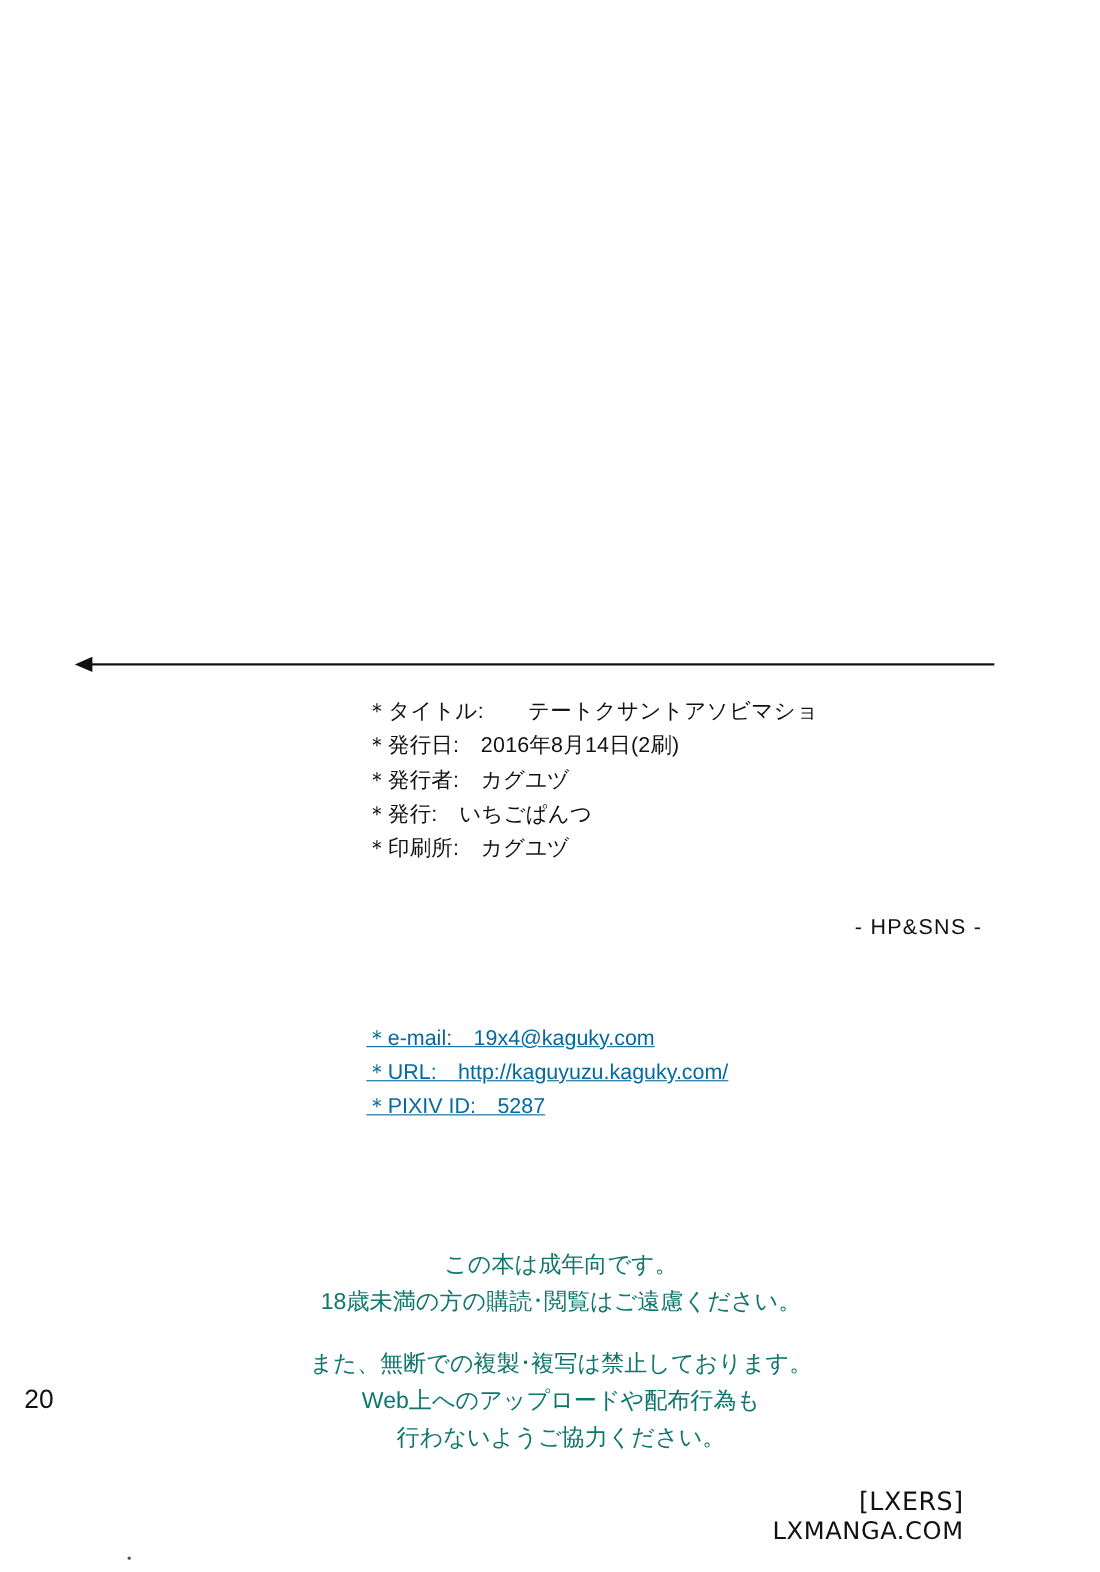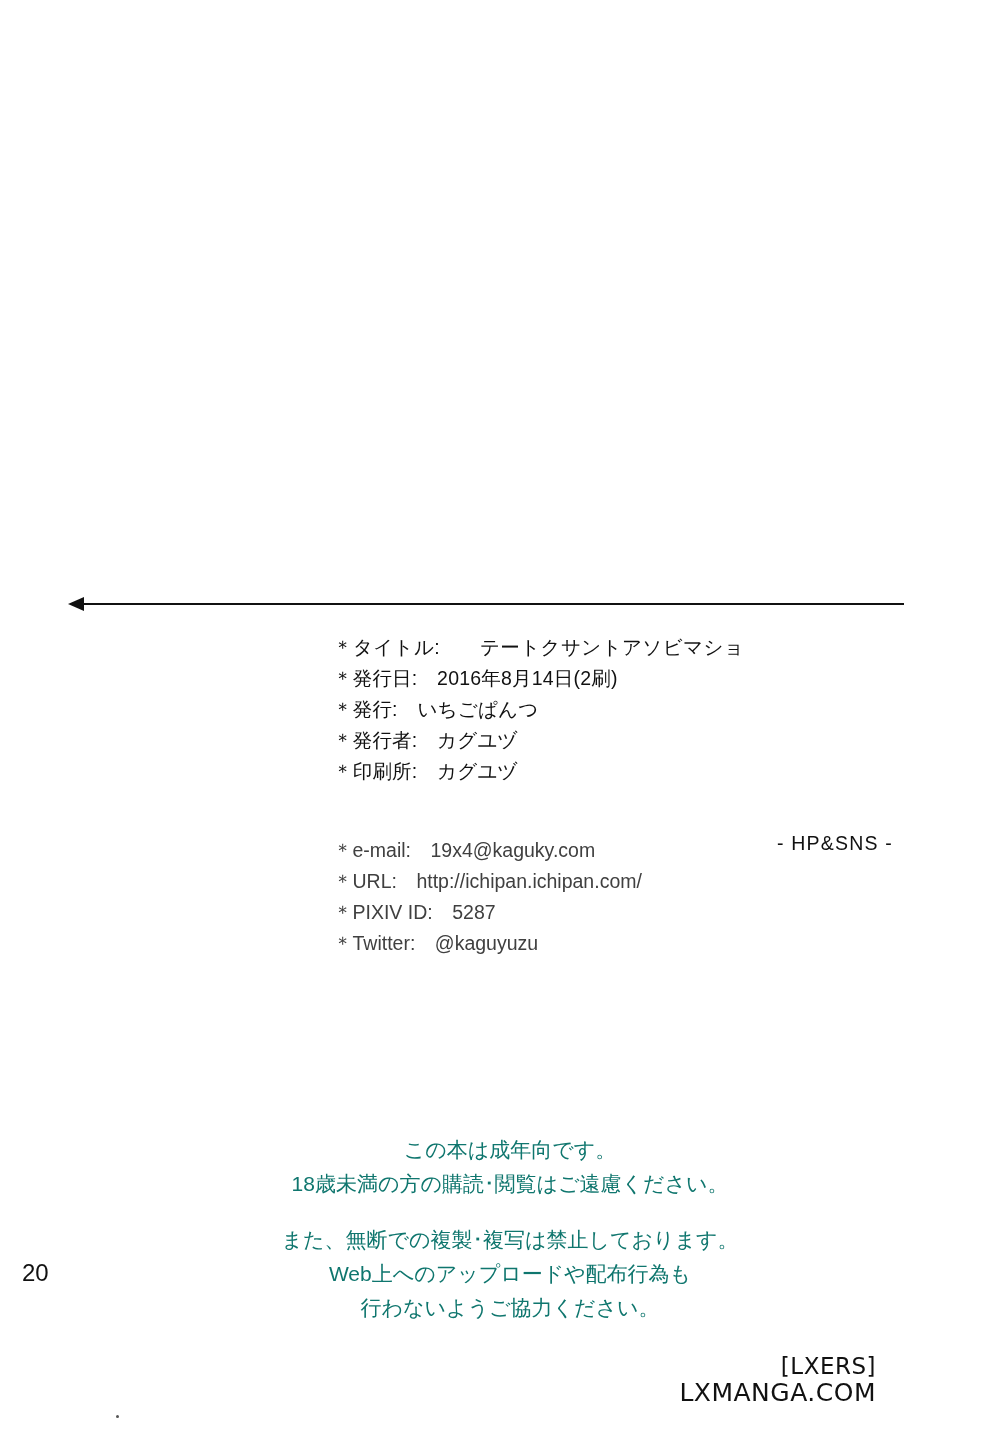--- a/index.html
+++ b/index.html
@@ -74,25 +74,26 @@
     color: #111111;
     text-align: right;
     padding-left: 97px;
     box-sizing: border-box;
     letter-spacing: 1.2px;
   }
 
   .contacts {
     position: absolute;
     left: 333px;
-    top: 835px;
+    top: 929px;
     width: 600px;
     font-size: 19.5px;
     line-height: 31px;
-    color: #404040;
+    color: #0369a1;
+    text-decoration: underline;
   }
   .contacts .line {
     white-space: pre;
   }
 
   
   .notice {
     position: absolute;
     left: 140px;
     top: 1133px;
@@ -124,21 +125,21 @@
     font-family: "DejaVu Sans", sans-serif;
     font-weight: normal;
     color: #111111;
   }
   .watermark .wm1 {
     font-size: 23px;
     letter-spacing: 0.5px;
     line-height: 26px;
   }
   .watermark .wm2 {
-    font-size: 25px;
+    font-size: 22px;
     letter-spacing: 0.5px;
     line-height: 28px;
   }
 
   .dot {
     position: absolute;
     left: 116px;
     top: 1415px;
     width: 3px;
     height: 3px;
@@ -152,32 +153,31 @@
 <div class="page">
 
   <div class="rule-wrap">
     <div class="rule-arrow"></div>
     <div class="rule-line"></div>
   </div>
 
   <div class="colophon">
     <div class="line title-line">＊タイトル:　　テートクサントアソビマショ</div>
     <div class="line">＊発行日:　2016年8月14日(2刷)</div>
+    <div class="line">＊発行者:　カグユヅ</div>
     <div class="line">＊発行:　いちごぱんつ</div>
-    <div class="line">＊発行者:　カグユヅ</div>
     <div class="line">＊印刷所:　カグユヅ</div>
   </div>
 
   <div class="hpsns">- HP&amp;SNS -</div>
 
   <div class="contacts">
     <div class="line">＊e-mail:　19x4@kaguky.com</div>
-    <div class="line">＊URL:　http://ichipan.ichipan.com/</div>
+    <div class="line">＊URL:　http://kaguyuzu.kaguky.com/</div>
     <div class="line">＊PIXIV ID:　5287</div>
-    <div class="line">＊Twitter:　@kaguyuzu</div>
   </div>
 
   <div class="notice">
     <div>この本は成年向です。</div>
     <div>18歳未満の方の購読･閲覧はご遠慮ください。</div>
     <div class="gap"></div>
     <div>また、無断での複製･複写は禁止しております。</div>
     <div>Web上へのアップロードや配布行為も</div>
     <div>行わないようご協力ください。</div>
   </div>

